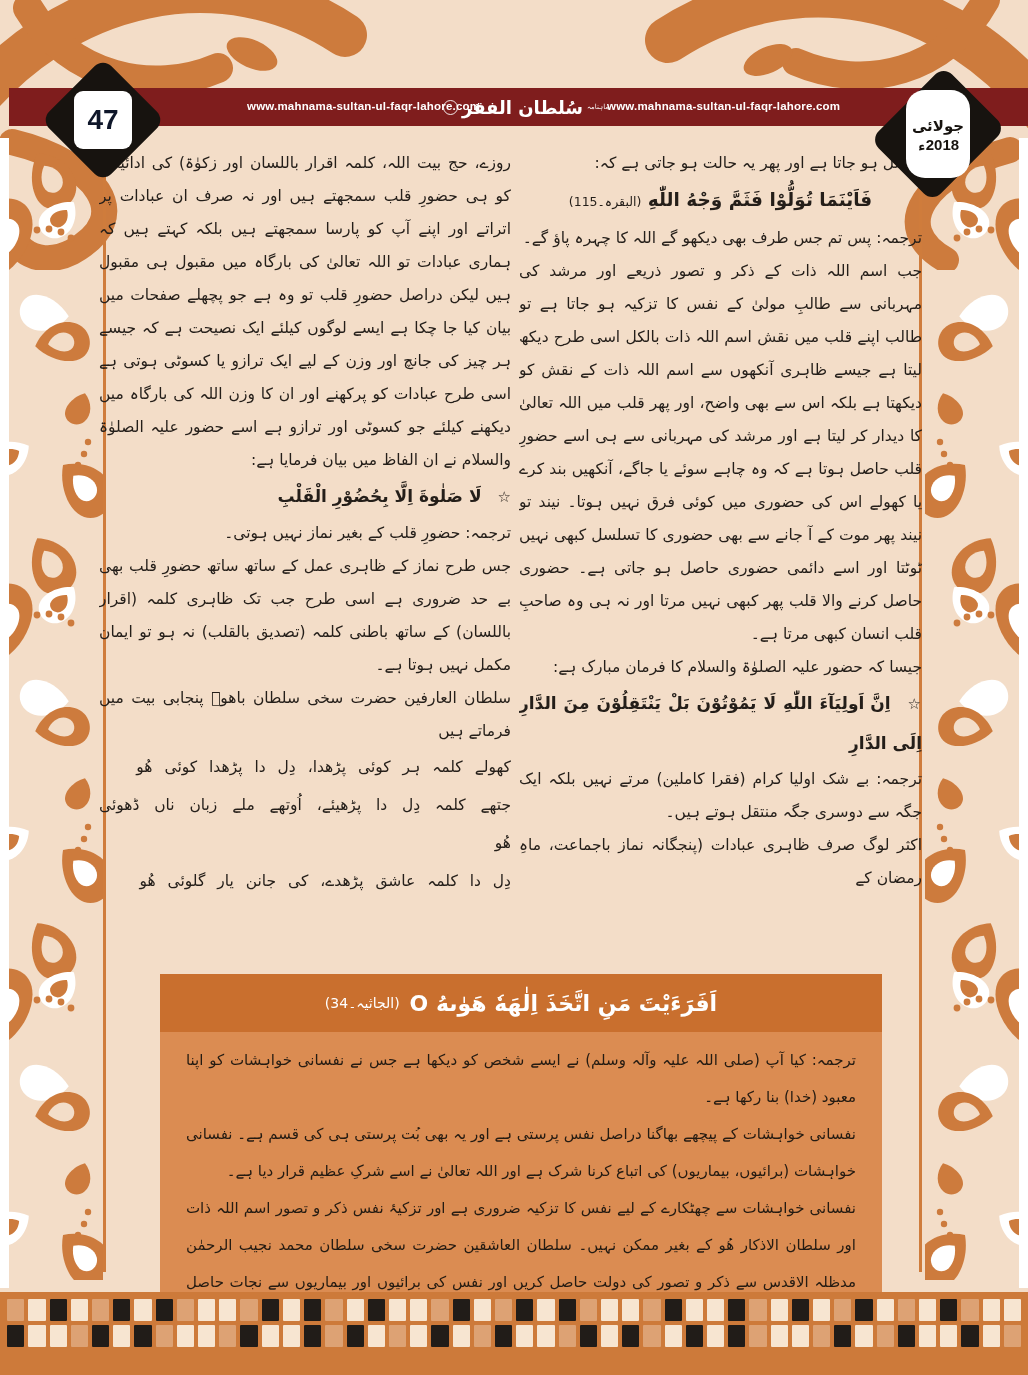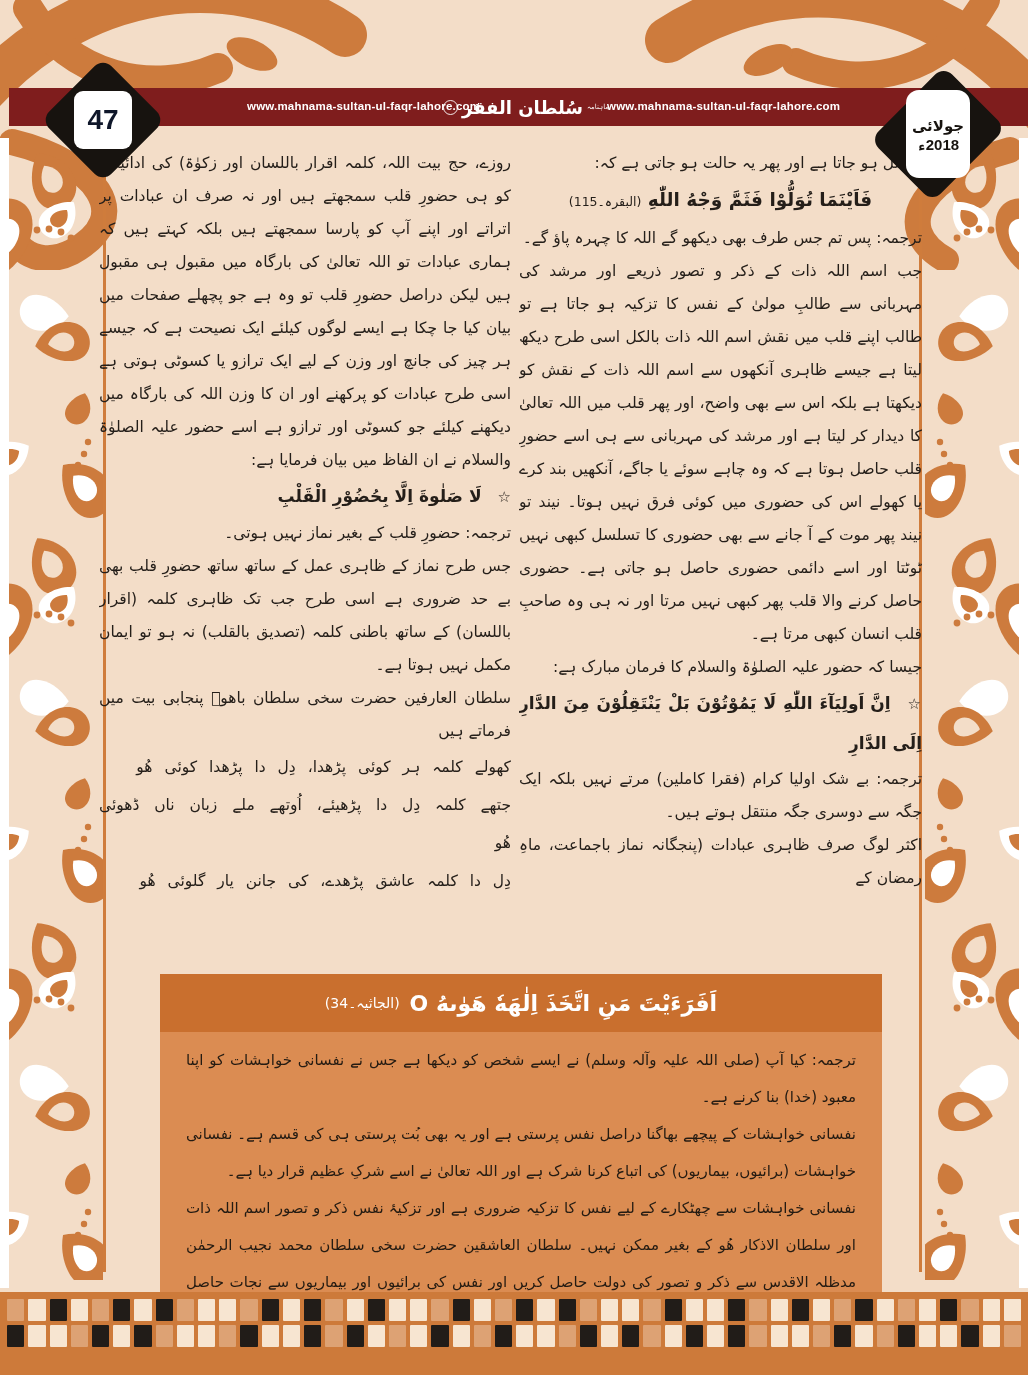--- a/index.html
+++ b/index.html
@@ -58,21 +58,21 @@
   }
   .badge .white-box {
     position:absolute; background:#ffffff; border-radius:9px;
     display:flex; flex-direction:column; align-items:center; justify-content:center;
   }
   .badge.pagenum { left:53px; top:70px; width:100px; height:100px; }
   .badge.pagenum .white-box { inset:21px; }
   .badge.pagenum .num { font:bold 28px "Liberation Sans", sans-serif; color:#0f172a;text-align:center; }
   .badge.date { left:884px; top:72px; width:108px; height:124px; }
   .badge.date .dia { inset:10px; }
-  .badge.date .white-box { left:22px; right:22px; top:18px; bottom:18px; border-radius:13px; }
+  .badge.date .white-box { left:22px; right:22px; top:18px; bottom:18px; border-radius:19px; }
   .badge.date .month { font-size:15px; font-weight:bold; color:#17130f; line-height:20px; }
   .badge.date .year  { font:bold 15px "Liberation Sans", sans-serif; color:#17130f; line-height:17px; }
 
   
   .col {
     position:absolute; top:147px; z-index:3;
     direction:rtl; text-align:justify;
     font-size:15.5px; line-height:33px; overflow:hidden;
   }
   .col-right { left:519px; width:403px; height:827px; }
@@ -266,21 +266,21 @@
     <p class="verse-line">جتھے کلمہ دِل دا پڑھیئے، اُوتھے ملے زبان ناں ڈھوئی ھُو</p>
     <p class="verse-line">دِل دا کلمہ عاشق پڑھدے، کی جانن یار گلوئی ھُو</p>
   </div>
 
   <div class="bottom-box">
     <div class="bb-head">
       <span>اَفَرَءَیْتَ مَنِ اتَّخَذَ اِلٰهَهٗ هَوٰىهُ O</span>
       <span class="ref">(الجاثیہ۔34)</span>
     </div>
     <div class="bb-body">
-      <p>ترجمہ: کیا آپ (صلی اللہ علیہ وآلہ وسلم) نے ایسے شخص کو دیکھا ہے جس نے نفسانی خواہشات کو اپنا معبود (خدا) بنا کرنے ہے۔</p>
+      <p>ترجمہ: کیا آپ (صلی اللہ علیہ وآلہ وسلم) نے ایسے شخص کو دیکھا ہے جس نے نفسانی خواہشات کو اپنا معبود (خدا) بنا رکھا ہے۔</p>
       <p>نفسانی خواہشات کے پیچھے بھاگنا دراصل نفس پرستی ہے اور یہ بھی بُت پرستی ہی کی قسم ہے۔ نفسانی خواہشات (برائیوں، بیماریوں) کی اتباع کرنا شرک ہے اور اللہ تعالیٰ نے اسے شرکِ عظیم قرار دیا ہے۔</p>
       <p>نفسانی خواہشات سے چھٹکارے کے لیے نفس کا تزکیہ ضروری ہے اور تزکیۂ نفس ذکر و تصور اسم اللہ ذات اور سلطان الاذکار ھُو کے بغیر ممکن نہیں۔ سلطان العاشقین حضرت سخی سلطان محمد نجیب الرحمٰن مدظلہ الاقدس سے ذکر و تصور کی دولت حاصل کریں اور نفس کی برائیوں اور بیماریوں سے نجات حاصل کریں۔</p>
     </div>
   </div>
 
   <div class="bottom-border">
     <div class="checker-row r1">
         <div class="cell" style="background: rgb(247, 229, 209);"></div>
         <div class="cell" style="background: rgb(247, 229, 209);"></div>
         <div class="cell" style="background: rgb(221, 162, 116);"></div>

